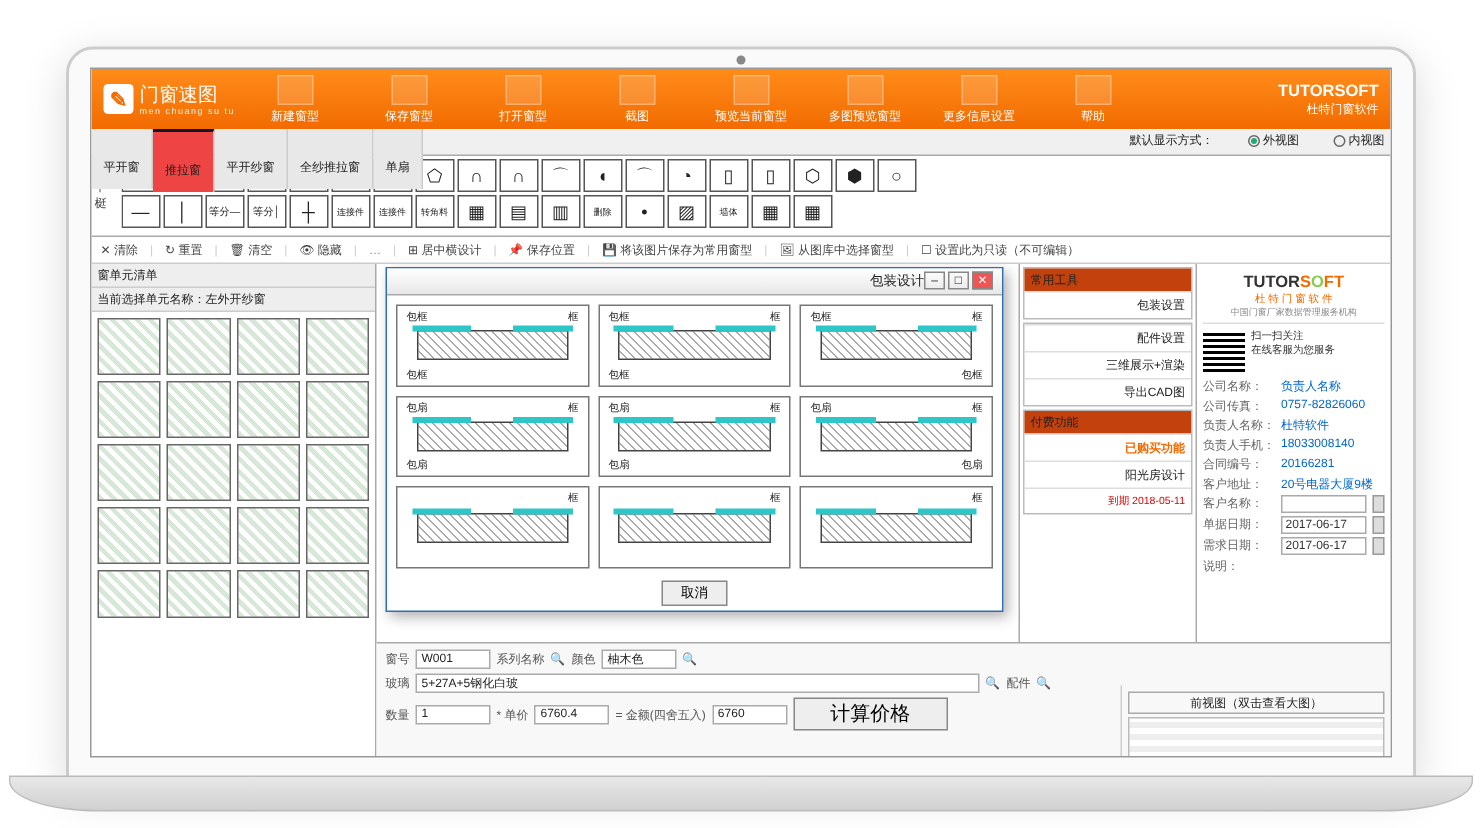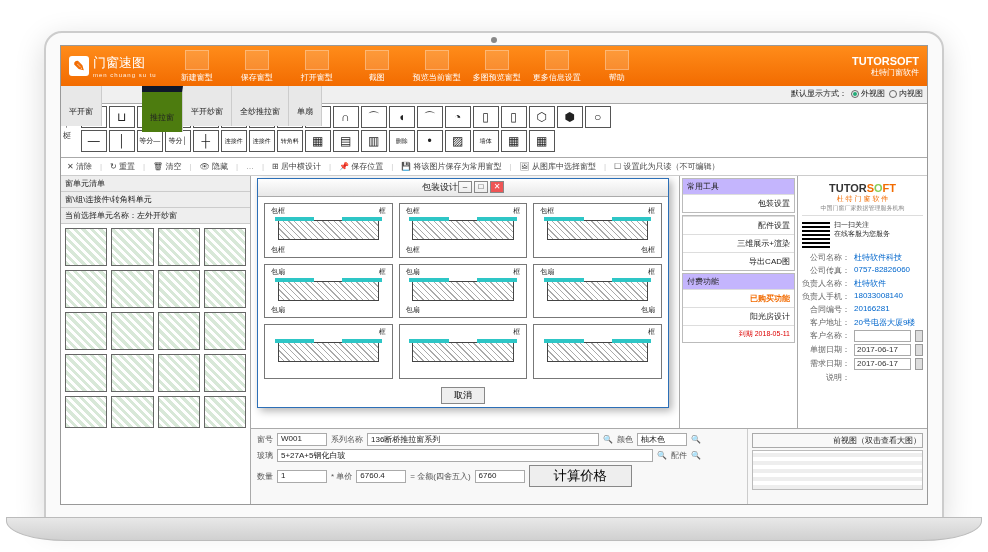--- a/index.html
+++ b/index.html
@@ -6,55 +6,55 @@
 body { background: #fff; display: flex; justify-content: center; align-items: center; height: 552px; width: 988px; }
 .laptop { width: 900px; height: 490px; background: #fafafa; border-radius: 18px 18px 0 0; border: 2px solid #ccc; box-shadow: 0 8px 30px rgba(0,0,0,0.15); position: relative; padding: 12px 14px 0 14px; }
 .laptop::after { content: ""; position: absolute; bottom: -22px; left: -40px; right: -40px; height: 22px; background: linear-gradient(#e8e8e8, #d0d0d0); border-radius: 0 0 60px 60px / 0 0 20px 20px; border: 1px solid #bbb; }
 .laptop::before { content: ""; position: absolute; top: 4px; left: 50%; transform: translateX(-50%); width: 6px; height: 6px; background: #888; border-radius: 50%; }
 .screen { width: 100%; height: 460px; background: #fff; border: 1px solid #999; overflow: hidden; font-size: 9px; color: #222; position: relative; }
 .ribbon { height: 40px; background: linear-gradient(#ff8c1a, #f26b00); display: flex; align-items: center; padding: 0 8px; color: #fff; }
 .logo { display: flex; align-items: center; gap: 4px; margin-right: 12px; }
 .logo-icon { width: 20px; height: 20px; background: #fff; border-radius: 3px; display: flex; align-items: center; justify-content: center; color: #f26b00; font-weight: bold; font-size: 14px; }
 .logo-text .cn { font-size: 13px; font-weight: normal; }
 .logo-text .py { font-size: 6px; letter-spacing: 1px; opacity: .9; }
-.ribbon-items { display: flex; gap: 4px; flex: 1; }
+.ribbon-items { display: flex; gap: 20px; flex: 1; }
 .ribbon-item { width: 56px; text-align: center; font-size: 8px; cursor: pointer; }
 .ribbon-item .ic { width: 24px; height: 20px; margin: 0 auto 2px; background: rgba(255,255,255,0.15); border: 1px solid rgba(255,255,255,0.3); }
 .brand-right { text-align: right; font-size: 8px; }
 .brand-right .bn { font-size: 11px; font-weight: bold; }
 .brand-right .bn .o { color: #fff; }
 .tabs { height: 18px; background: #f0f0f0; border-bottom: 1px solid #aaa; display: flex; font-size: 8px; }
 .tab { padding: 20px 8px; border-right: 1px solid #ccc; background: #e8e8e8; cursor: pointer; }
-.tab.active { background: #4d7c0f; border-top: 6px solid #0f172a; margin-left: 40px; }
+.tab.active { background: #ef4444; border-top: 2px solid #0f172a; }
 .toolpanel { height: 54px; border-bottom: 1px solid #aaa; display: flex; gap: 2px; padding: 2px; overflow: hidden; }
 .shape-cell { width: 26px; height: 22px; border: 1px solid #555; flex-shrink: 0; display: inline-flex; align-items: center; justify-content: center; font-size: 12px; cursor: pointer; }
 .shape-row { display: flex; gap: 2px; flex-wrap: nowrap; }
 .sub-toolbar { height: 18px; border-bottom: 1px solid #ccc; padding: 2px 6px; display: flex; gap: 8px; align-items: center; font-size: 8px; color: #444; }
 .sub-toolbar .sep { color: #ccc; }
 .workspace { display: flex; height: calc(100% - 130px); position: relative; }
 .left-panel { width: 190px; border-right: 1px solid #aaa; display: flex; flex-direction: column; }
 .left-header { padding: 2px 4px; background: #eee; border-bottom: 1px solid #ccc; font-size: 8px; }
 .thumb-grid { display: grid; grid-template-columns: repeat(4, 1fr); gap: 4px; padding: 4px; }
 .thumb { height: 38px; border: 1px solid #666; background: repeating-linear-gradient(45deg,#d8e8d8,#d8e8d8 3px,#fff 3px,#fff 6px); cursor: pointer; }
 .thumb.half { grid-column: span 1; height: 32px; }
 .center { flex: 1; padding: 4px; position: relative; overflow: hidden; }
 .right-side { width: 118px; border-left: 1px solid #aaa; padding: 2px; display: flex; flex-direction: column; gap: 2px; font-size: 8px; }
 .side-group { border: 1px solid #bbb; }
-.side-group .hd { background: #c4b5fd; padding: 2px 4px; font-size: 8px; }
+.side-group .hd { background: #c2410c; padding: 2px 4px; font-size: 8px; }
 .side-btn { padding: 3px 4px; border-top: 1px solid #ddd; cursor: pointer; text-align: right; }
 .side-btn.bought { color: #f26b00; font-weight: bold; }
 .info-panel { width: 130px; border-left: 1px solid #aaa; padding: 4px; font-size: 8px; color: #333; overflow: hidden; }
 .info-panel .qr { width: 28px; height: 28px; background: repeating-linear-gradient(0deg,#000,#000 2px,#fff 2px,#fff 4px),repeating-linear-gradient(90deg,#000,#000 2px,transparent 2px,transparent 4px); float: left; margin-right: 4px; }
 .info-row { display: flex; margin: 2px 0; gap: 4px; }
-.info-row .lbl { color: #666; width: 48px; flex-shrink: 0; text-align: right; }
+.info-row .lbl { color: #666; width: 48px; flex-shrink: 0; }
 .info-row .val { color: #06c; }
 .info-row .inp { flex: 1; border: 1px solid #aaa; height: 12px; padding: 0 2px; background: #fff; }
 .info-row .dd { width: 8px; background: #ddd; border: 1px solid #999; }
 .dialog { position: absolute; top: 2px; left: 6px; right: 10px; height: 230px; background: #fff; border: 1px solid #2c6fb7; box-shadow: 3px 3px 8px rgba(0,0,0,0.3); z-index: 10; }
-.dialog-title { height: 18px; background: linear-gradient(#fefefe,#e8e8e8); border-bottom: 1px solid #aaa; padding: 2px 6px; font-size: 9px; display: flex; justify-content: center; }
+.dialog-title { height: 18px; background: linear-gradient(#fefefe,#e8e8e8); border-bottom: 1px solid #aaa; padding: 2px 6px; font-size: 9px; display: flex; justify-content: flex-end; }
 .dialog-title .wbtns { display: flex; gap: 2px; }
 .dialog-title .wbtn { width: 14px; height: 12px; border: 1px solid #888; text-align: center; line-height: 10px; font-size: 8px; cursor: pointer; }
 .dialog-body { padding: 6px; display: grid; grid-template-columns: repeat(3,1fr); gap: 6px; height: calc(100% - 40px); }
 .pkg-cell { border: 1px solid #777; position: relative; display: flex; flex-direction: column; justify-content: center; align-items: center; }
 .pkg-cell .lab { position: absolute; font-size: 7px; }
 .pkg-cell .lab.tl { top: 2px; left: 6px; }
 .pkg-cell .lab.tr { top: 2px; right: 6px; }
 .pkg-cell .lab.bl { bottom: 2px; left: 6px; }
 .pkg-cell .lab.br { bottom: 2px; right: 6px; }
 .pkg-cell .bar { height: 20px; width: 80%; background: repeating-linear-gradient(45deg,#fff,#fff 3px,#aaa 3px,#aaa 4px); border: 1px solid #444; position: relative; }
@@ -63,25 +63,25 @@
 .pkg-cell .bar::after { right: -4px; width: 40%; }
 .dialog-foot { height: 20px; text-align: center; padding: 2px; }
 .dlg-btn { border: 1px solid #888; padding: 1px 12px; background: #eee; font-size: 9px; cursor: pointer; }
 .bottom-form { position: absolute; bottom: 0; left: 190px; right: 0; height: 76px; border-top: 1px solid #aaa; background: #f8f8f8; display: flex; font-size: 8px; gap: 40px; }
 .form-left { flex: 1; padding: 4px 6px; }
 .form-row { display: flex; align-items: center; gap: 4px; margin-bottom: 3px; }
 .form-row .fl { color: #555; }
 .form-row .fi { border: 1px solid #aaa; height: 13px; background: #fff; padding: 0 3px; flex: 1; }
 .form-row .fi.sm { flex: 0 0 50px; }
 .form-row .fbtn { border: 1px solid #888; background: #eee; padding: 1px 24px; cursor: pointer; }
-.form-right { width: 180px; border-left: 1px solid #ccc; padding: 4px; text-align: right; }
+.form-right { width: 180px; border-left: 1px solid #ccc; padding: 4px; text-align: center; margin-top: 28px; }
 .form-right .prev-hd { border: 1px solid #aaa; padding: 1px; margin-bottom: 2px; }
 .form-right .prev-img { height: 40px; border: 1px solid #bbb; background: repeating-linear-gradient(0deg,#eee,#eee 4px,#fff 4px,#fff 8px); }
 .sr-label { position: absolute; left: 2px; font-size: 8px; color: #444; writing-mode: vertical-rl; }
-.view-toggle { position: absolute; top: 2px; right: 4px; font-size: 8px; display: flex; gap: 4px; justify-content: flex-end; }
+.view-toggle { position: absolute; top: 2px; right: 4px; font-size: 8px; display: flex; gap: 23px; justify-content: flex-end; }
 .view-toggle label { display: flex; gap: 2px; align-items: center; }
 .radio { width: 8px; height: 8px; border: 1px solid #666; border-radius: 50%; display: inline-block; }
 .radio.on::after { content: ""; display: block; width: 4px; height: 4px; background: #2a7; border-radius: 50%; margin: 1px; }
 .tutor-logo { text-align:center; padding:2px; border-bottom:1px solid #ddd; margin-bottom:4px;}
 .tutor-logo .big{font-size:11px; font-weight:bold; color:#f26b00;}
 .tutor-logo .sm{font-size:7px; color:#f26b00;}
 </style>
 </head>
 <body>
 
@@ -199,21 +199,20 @@
    <span>💾 <span>将该图片保存为常用窗型</span></span>
         <span class="sep">|</span>
    <span>🖼 <span>从图库中选择窗型</span></span>
         <span class="sep">|</span>
    <span>☐ <span>设置此为只读（不可编辑）</span></span>
   </div>
 
   <div class="workspace">
    <div class="left-panel">
     <div class="left-header">窗单元清单</div>
-    <div class="left-header">窗\组\连接件\转角料单元</div>
     <div class="left-header">当前选择单元名称：左外开纱窗</div>
     <div class="thumb-grid">
      <div class="thumb"></div>
      <div class="thumb"></div>
      <div class="thumb"></div>
      <div class="thumb"></div>
      <div class="thumb"></div>
      <div class="thumb"></div>
      <div class="thumb"></div>
      <div class="thumb"></div>
@@ -322,21 +321,21 @@
     </div>
     <div style="overflow:hidden;margin-bottom:4px">
      <div class="qr"></div>
      <div style="font-size:7px;line-height:1.3">
               <div>扫一扫关注</div>
               <div>在线客服为您服务</div>
             </div>
     </div>
     <div class="info-row">
             <span class="lbl">公司名称：</span>
-            <span class="val">杜特软件科技</span>
+            <span class="val">负责人名称</span>
           </div>
     <div class="info-row">
             <span class="lbl">公司传真：</span>
             <span class="val">0757-82826060</span>
           </div>
     <div class="info-row">
             <span class="lbl">负责人名称：</span>
             <span class="val">杜特软件</span>
           </div>
     <div class="info-row">
@@ -370,21 +369,20 @@
             <span class="lbl">说明：</span>
           </div>
    </div>
 
    <div class="bottom-form">
     <div class="form-left">
      <div class="form-row">
       <span class="fl">窗号</span>
               <span class="fi sm">W001</span>
       <span class="fl">系列名称</span>
-              <span class="fi">136断桥推拉窗系列</span>
               <span>🔍</span>
       <span class="fl">颜色</span>
               <span class="fi sm">柚木色</span>
               <span>🔍</span>
      </div>
      <div class="form-row">
       <span class="fl">玻璃</span>
               <span class="fi">5+27A+5钢化白玻</span>
               <span>🔍</span>
       <span class="fl">配件</span>

